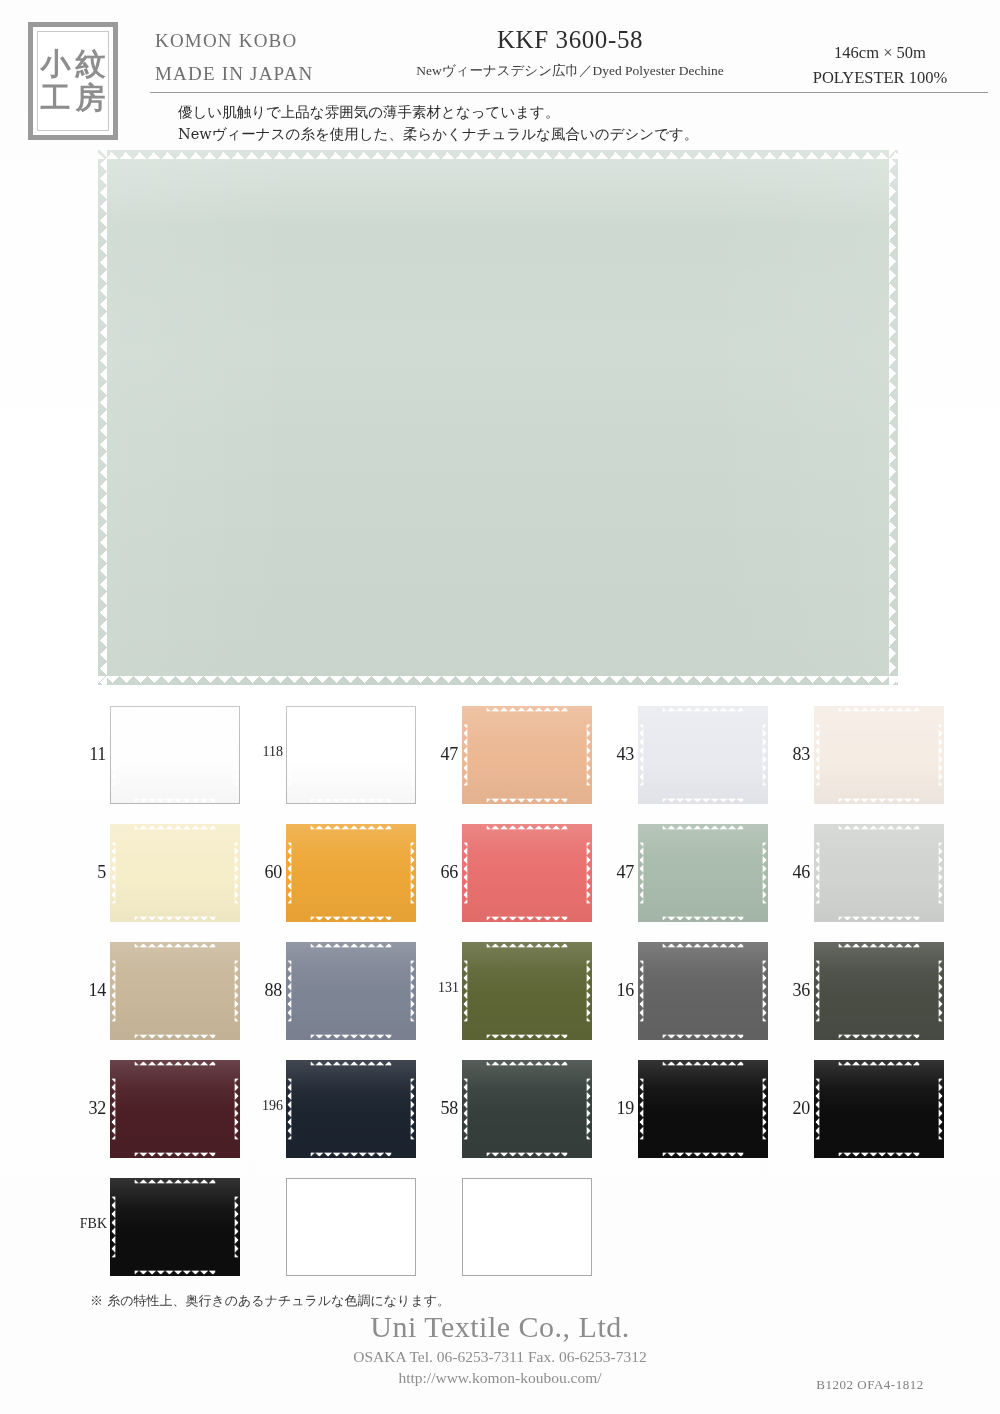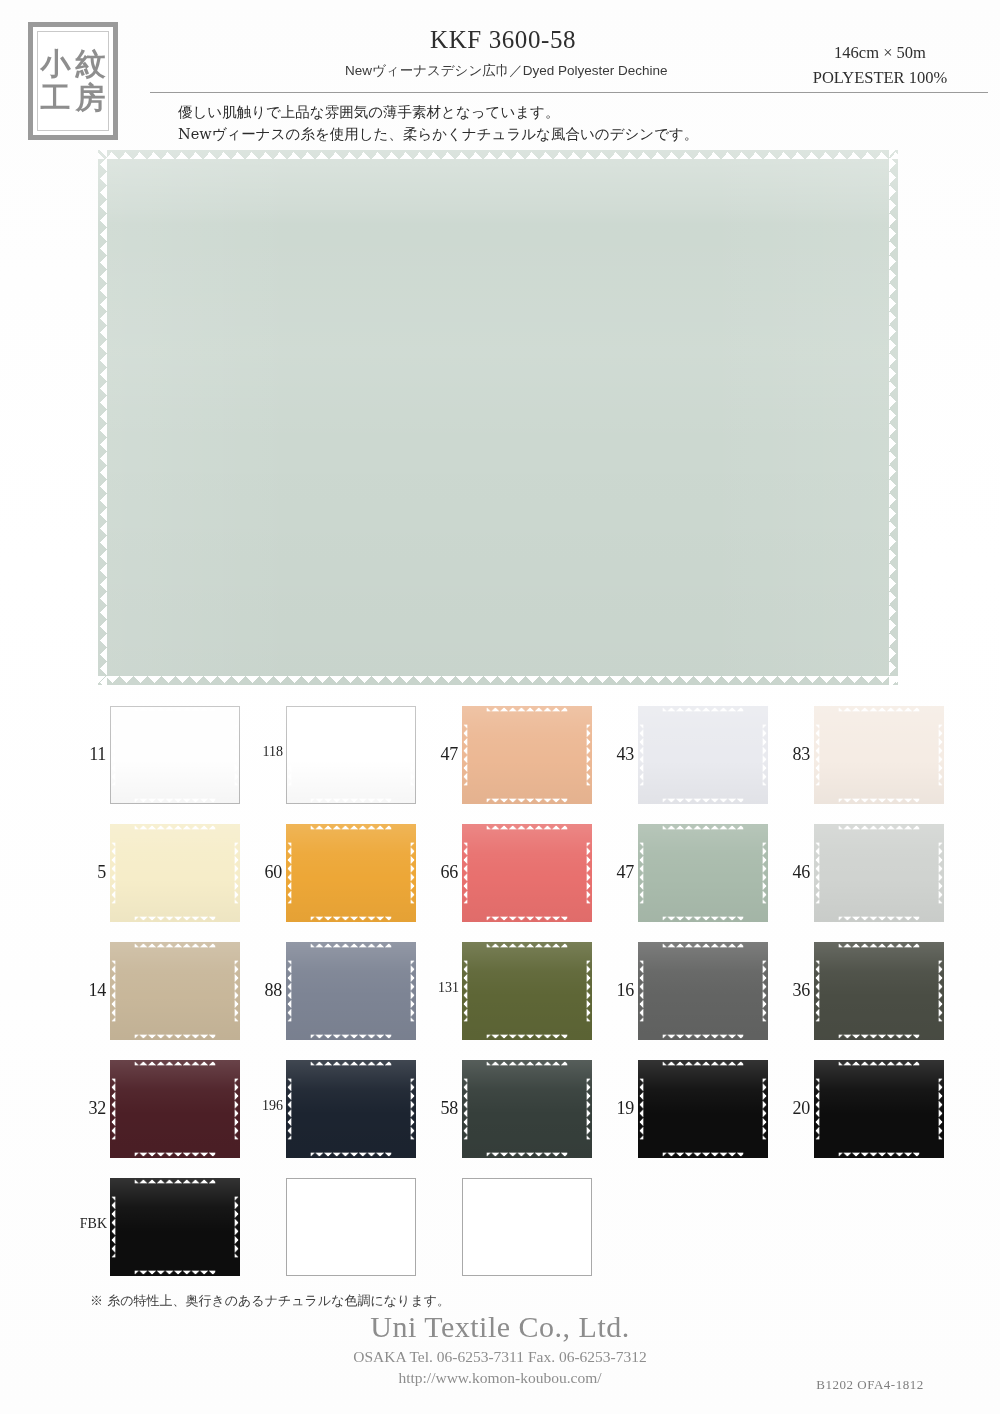--- a/index.html
+++ b/index.html
@@ -31,27 +31,27 @@
     color:#8e8e8e;
     line-height:1;
   }
   .logo-glyph{width:50%;text-align:center;font-size:30px;font-weight:700;padding:2px 0;}
   .brand{
     position:absolute;left:155px;top:24px;
     font-size:19px;letter-spacing:1.2px;color:#6f6f6f;line-height:33px;
   }
   .brand div{white-space:nowrap;}
   .code{
-    position:absolute;left:430px;top:26px;width:280px;text-align:left;
+    position:absolute;left:430px;top:26px;width:280px;text-align:center;
     font-size:25px;letter-spacing:0.6px;color:#2e2e2e;
   }
   .code-sub{
-    position:absolute;left:345px;top:62px;width:450px;
+    position:absolute;left:345px;top:62px;width:450px;text-align:center;
     font-size:13.5px;color:#3a3a3a;white-space:nowrap;
-    font-family:Liberation Sans, sans-serif;
+    font-family:Liberation Serif, serif;
   }
   .spec{
     position:absolute;left:770px;top:26px;width:220px;text-align:center;
     font-size:16.5px;color:#2e2e2e;line-height:25px;margin-top:14px;
   }
   .hrule{
     position:absolute;left:150px;top:92px;width:838px;height:1px;
     background:#9b9b9b;
   }
   .desc{
@@ -145,20 +145,24 @@
 
     <div class="logo-box">
       <div class="logo-inner">
         <span class="logo-glyph">小</span>
         <span class="logo-glyph">紋</span>
         <span class="logo-glyph">工</span>
         <span class="logo-glyph">房</span>
       </div>
     </div>
 
+    <div class="brand">
+      <div>KOMON KOBO</div>
+      <div>MADE IN JAPAN</div>
+    </div>
 
     <div class="code">KKF 3600-58</div>
     <div class="code-sub">Newヴィーナスデシン広巾／Dyed Polyester Dechine</div>
 
     <div class="spec">
       <div>146cm × 50m</div>
       <div>POLYESTER 100%</div>
     </div>
 
     <div class="hrule"></div>

